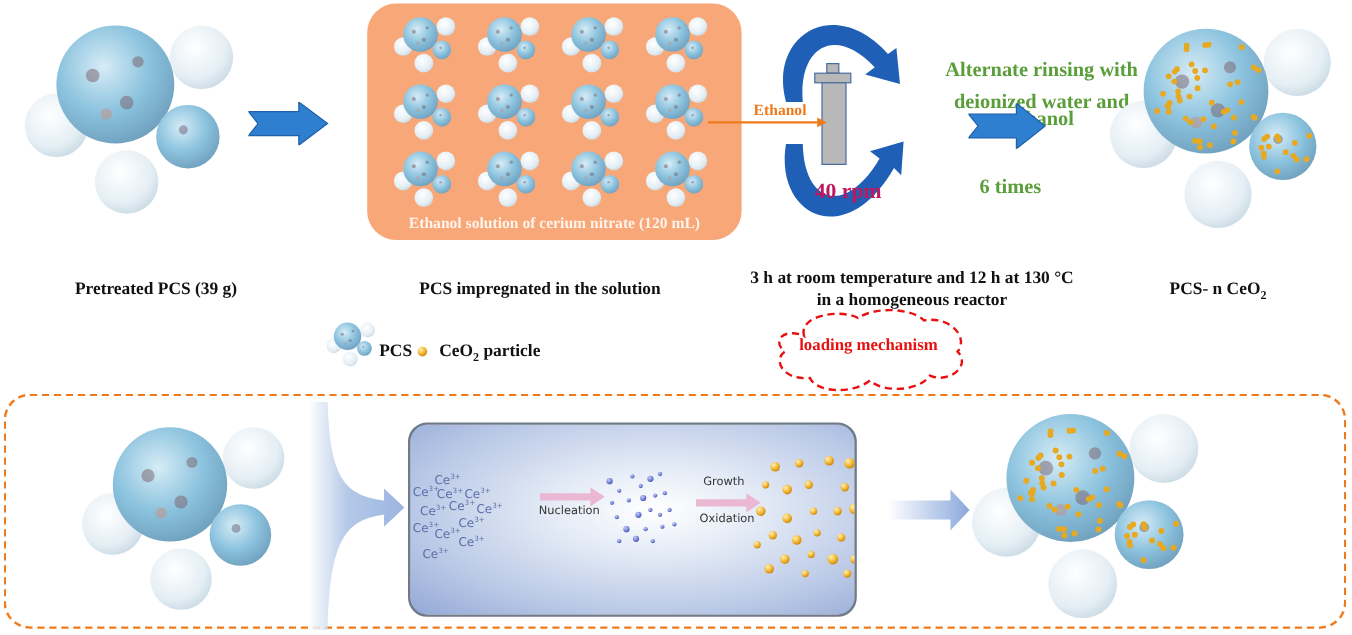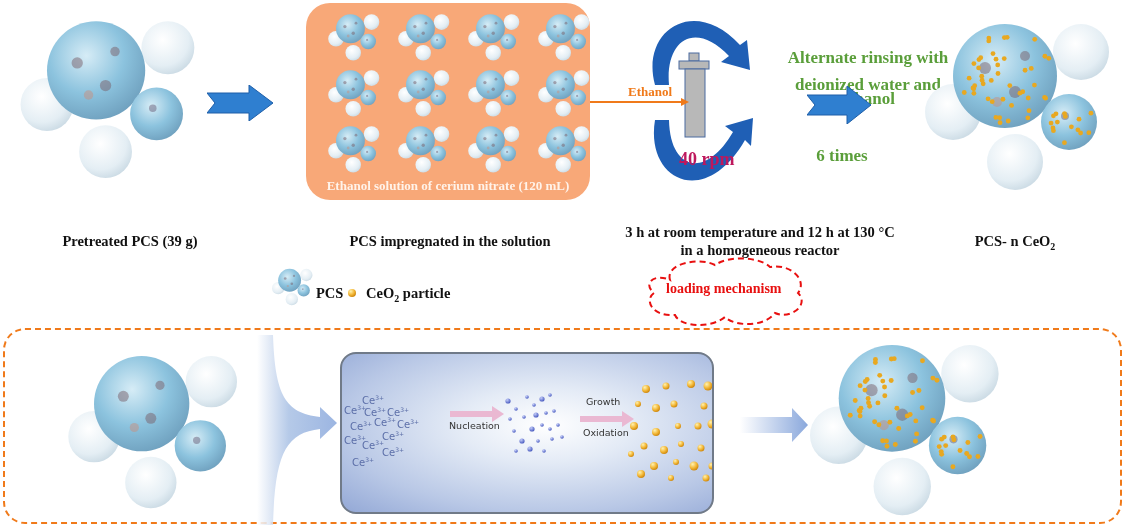--- a/index.html
+++ b/index.html
@@ -2,21 +2,21 @@
 <html><head>
 <meta charset="utf-8">
 <style>
   html,body{margin:0;padding:0;background:#ffffff;}
   body{width:1127px;height:529px;position:relative;overflow:hidden;font-family:"Liberation Serif",serif;}
   .abs{position:absolute;}
   .bold{font-weight:bold;}
   .lbl{font-size:14.5px;color:#111;text-align:center;font-weight:bold;}
   .green{color:#5a9e3a;font-weight:bold;font-size:17px;text-align:center;line-height:14px;}
   .cluster{position:absolute;}
-  .orange-panel{position:absolute;left:306px;top:3px;width:284px;height:197px;background:#f8a878;border-radius:24px;}
+  .orange-panel{position:absolute;left:306px;top:3px;width:312px;height:197px;background:#f8a878;border-radius:24px;}
   .panel-caption{position:absolute;left:0;right:0;bottom:6px;text-align:center;color:#fff3ea;font-weight:bold;font-size:13px;}
   .dashed-box{position:absolute;left:3px;top:328px;width:1119px;height:196px;border:2px dashed #f07a1a;border-radius:22px;box-sizing:border-box;}
   .solvo{position:absolute;left:340px;top:352px;width:374px;height:162px;border-radius:16px;border:2px solid #707a88;box-sizing:border-box;
     background:radial-gradient(ellipse at 55% 45%, #ffffff 0%, #e4ebf6 30%, #b9c8e6 70%, #93a8d6 100%);overflow:hidden;}
   .ce{position:absolute;color:#5b6ea8;font-family:"DejaVu Sans",sans-serif;font-size:10px;}
   .ce sup{font-size:6px;}
   .solvo-title{position:absolute;left:0;right:0;bottom:6px;text-align:center;font-weight:bold;font-size:21px;color:#111;}
   .step{position:absolute;font-family:"DejaVu Sans",sans-serif;font-size:9.5px;color:#333;}
 </style>
 </head>

